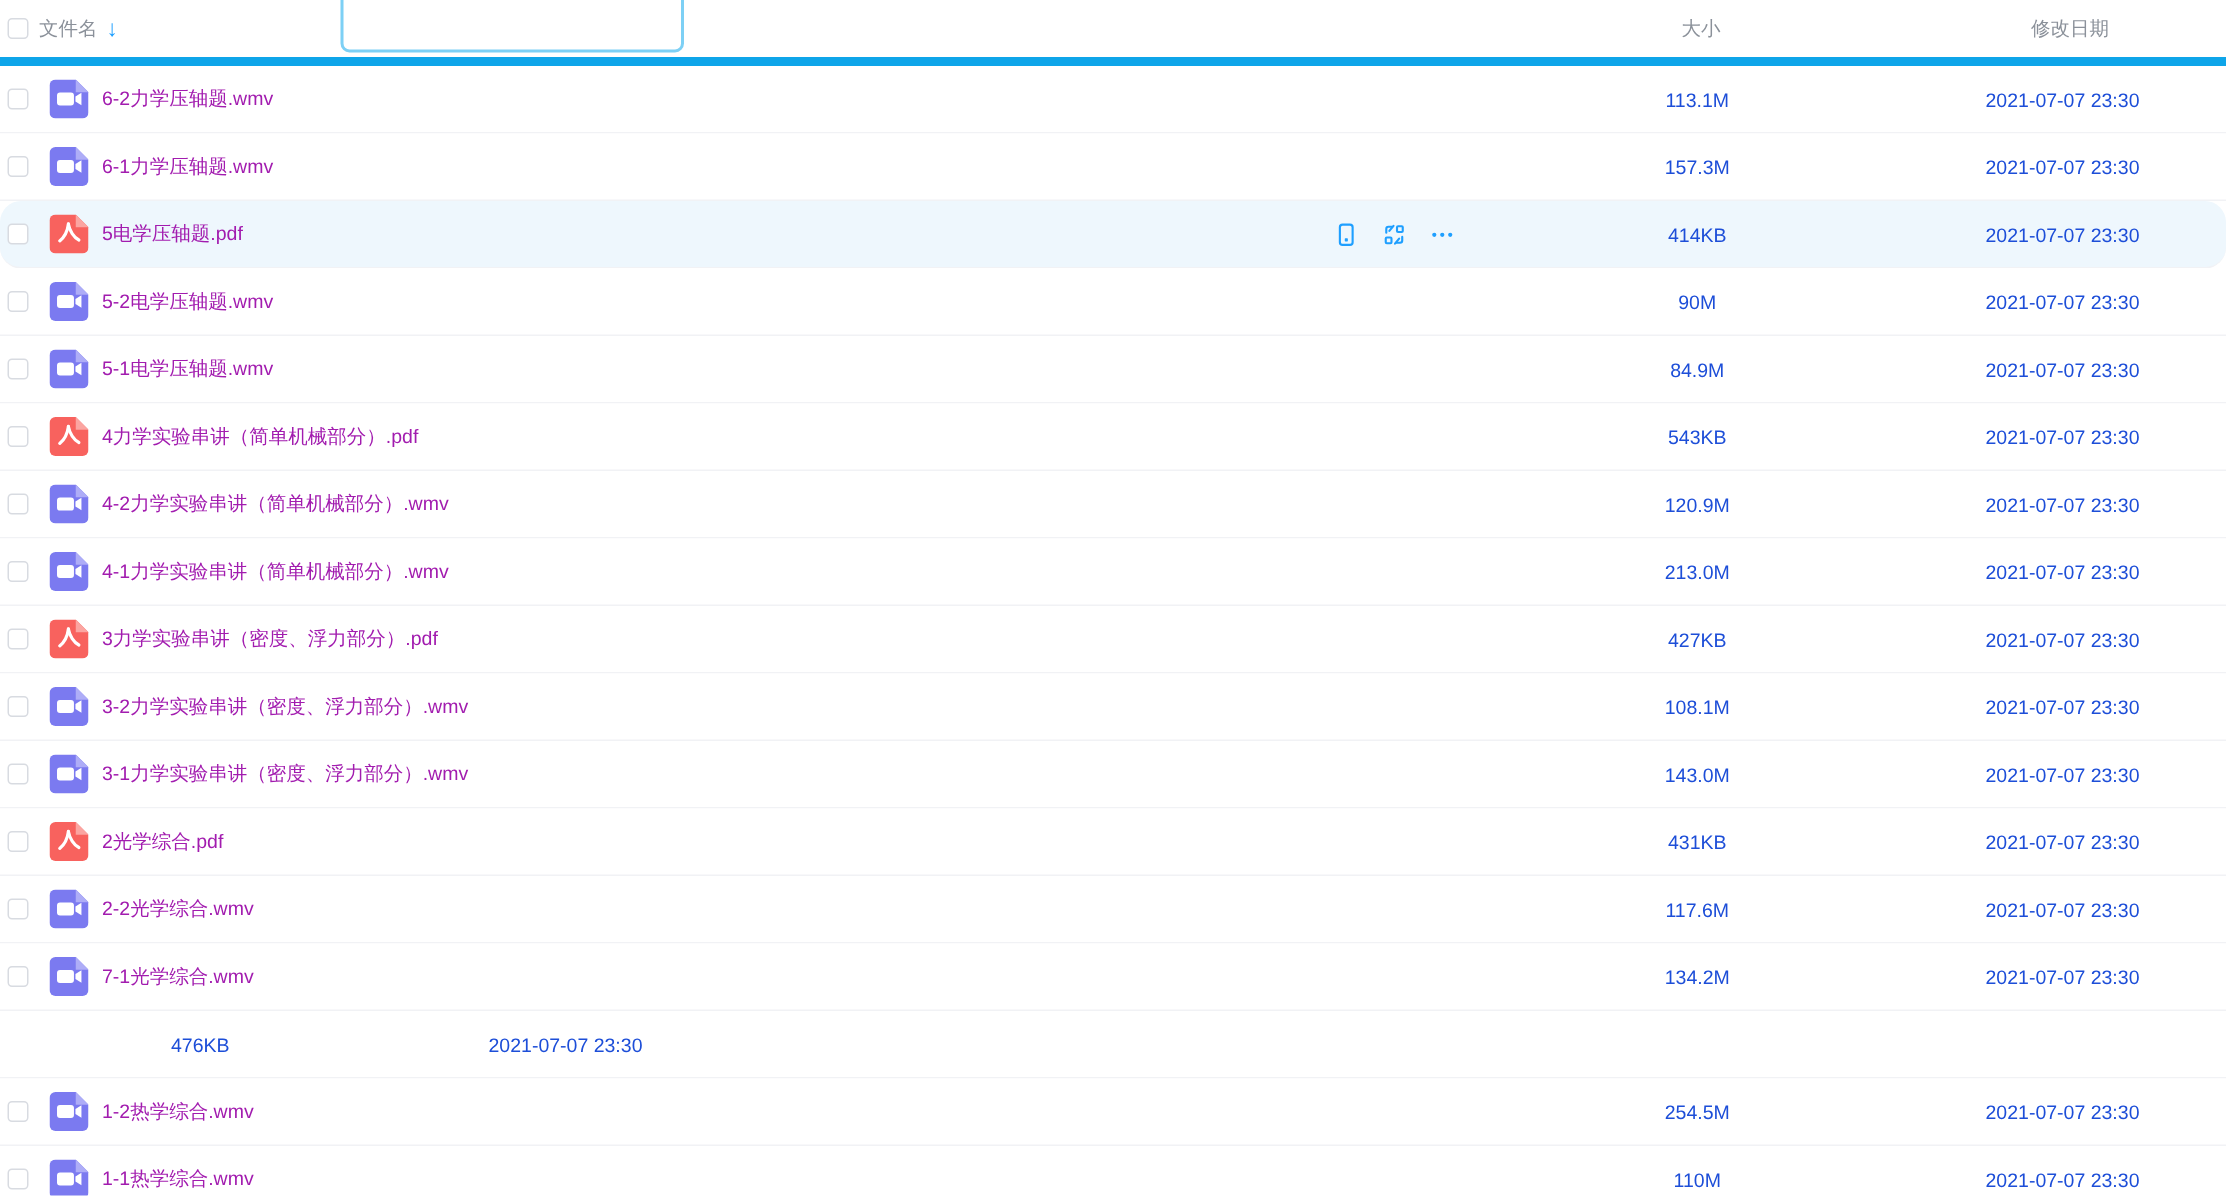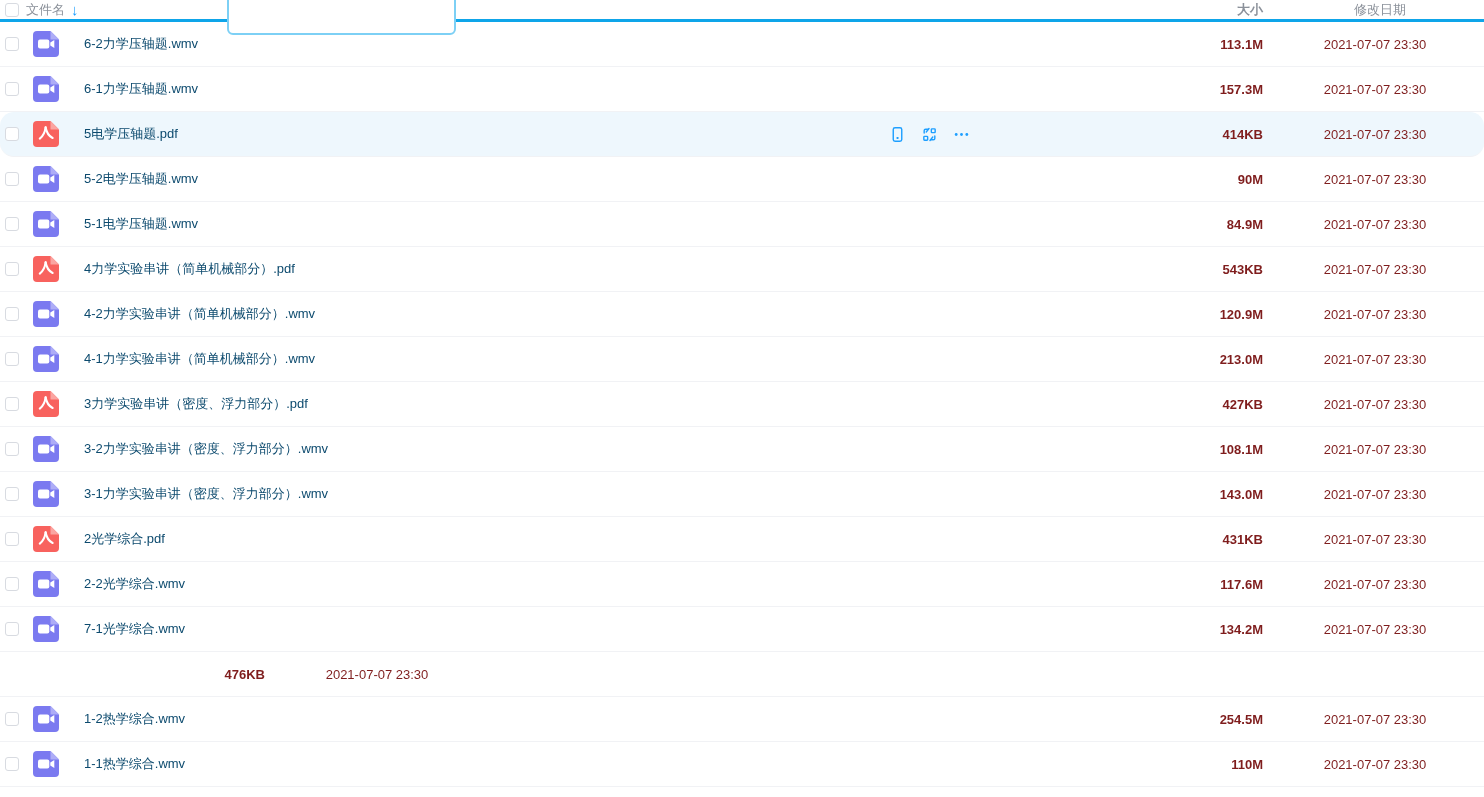--- a/index.html
+++ b/index.html
@@ -7,44 +7,44 @@
   body {
     font-family:"Liberation Sans","DejaVu Sans",sans-serif;
     font-size:13px; color:#414b5c;
     width:1484px; height:797px; overflow:hidden;
   }
   .page { position:relative; width:1484px; height:797px; overflow:hidden; background:#fff; }
 
   
   .hrow, .frow { display:flex; align-items:center; width:100%; }
   .main { flex:1 1 auto; display:flex; align-items:center; min-width:0; }
-  .col-size { flex:0 0 265px; text-align:right;font-weight:bold; }
+  .col-size { flex:0 0 265px; text-align:center; }
   .col-date { flex:0 0 221px; text-align:center; }
 
   
   .hrow {
-    height:22px; border-bottom:3px solid #0ea5e9;
+    height:44px; border-bottom:6px solid #0ea5e9;
     color:#8b919a; position:relative; z-index:1;
   }
   .hrow .name-h { display:flex; align-items:center; margin-left:7px; cursor:pointer; }
   .sort-arrow { color:var(--accent); font-weight:bold; font-size:15px; margin-left:6px; line-height:1; }
   .hrow .col-size { padding-left:7px; }
   .hrow .col-date { padding-left:13px; }
 
   
   .rename-box {
     position:absolute; left:227px; top:-8px; width:229px; height:43px;
     background:#fff; border:2px solid #7dd0f5; border-radius:6px; z-index:3;
   }
 
   
   .frow { height:45px; border-bottom:1px solid #f1f2f5; background:#fff; }
   .frow.highlight { background:var(--row-highlight);border-radius:14px; }
-  .fname { margin-left:25px; color:#0c4a6e; cursor:pointer; white-space:nowrap; }
-  .fsize, .fdate { color:#7f1d1d; }
+  .fname { margin-left:9px; color:#a21caf; cursor:pointer; white-space:nowrap; }
+  .fsize, .fdate { color:#1d4ed8; }
   .fsize { padding-left:2px; }
   .fdate { padding-left:3px; }
 
   
   .cb {
     flex:0 0 14px; width:14px; height:14px; margin-left:5px;
     border:1px solid #d8dbe1; border-radius:3px; background:#fff; cursor:pointer;
   }
 
   

